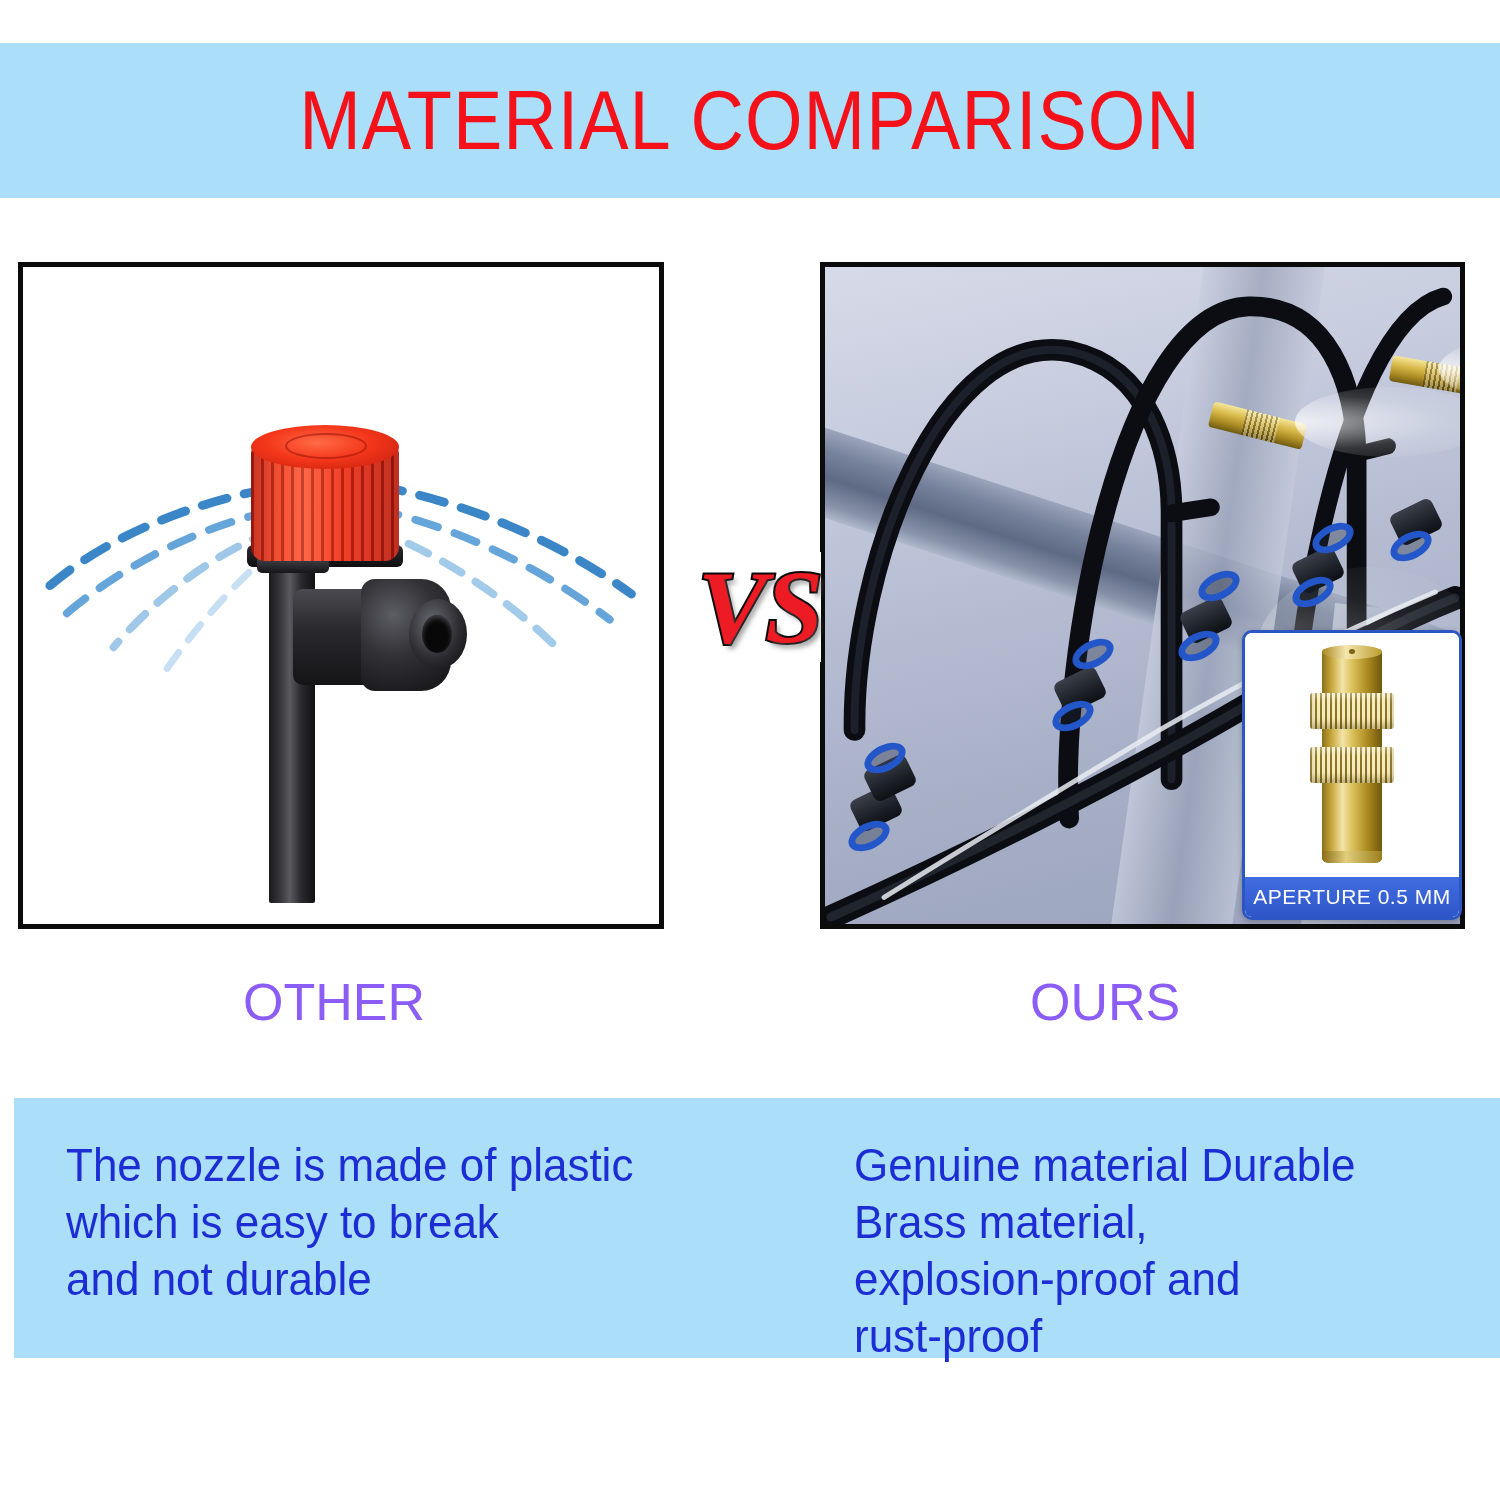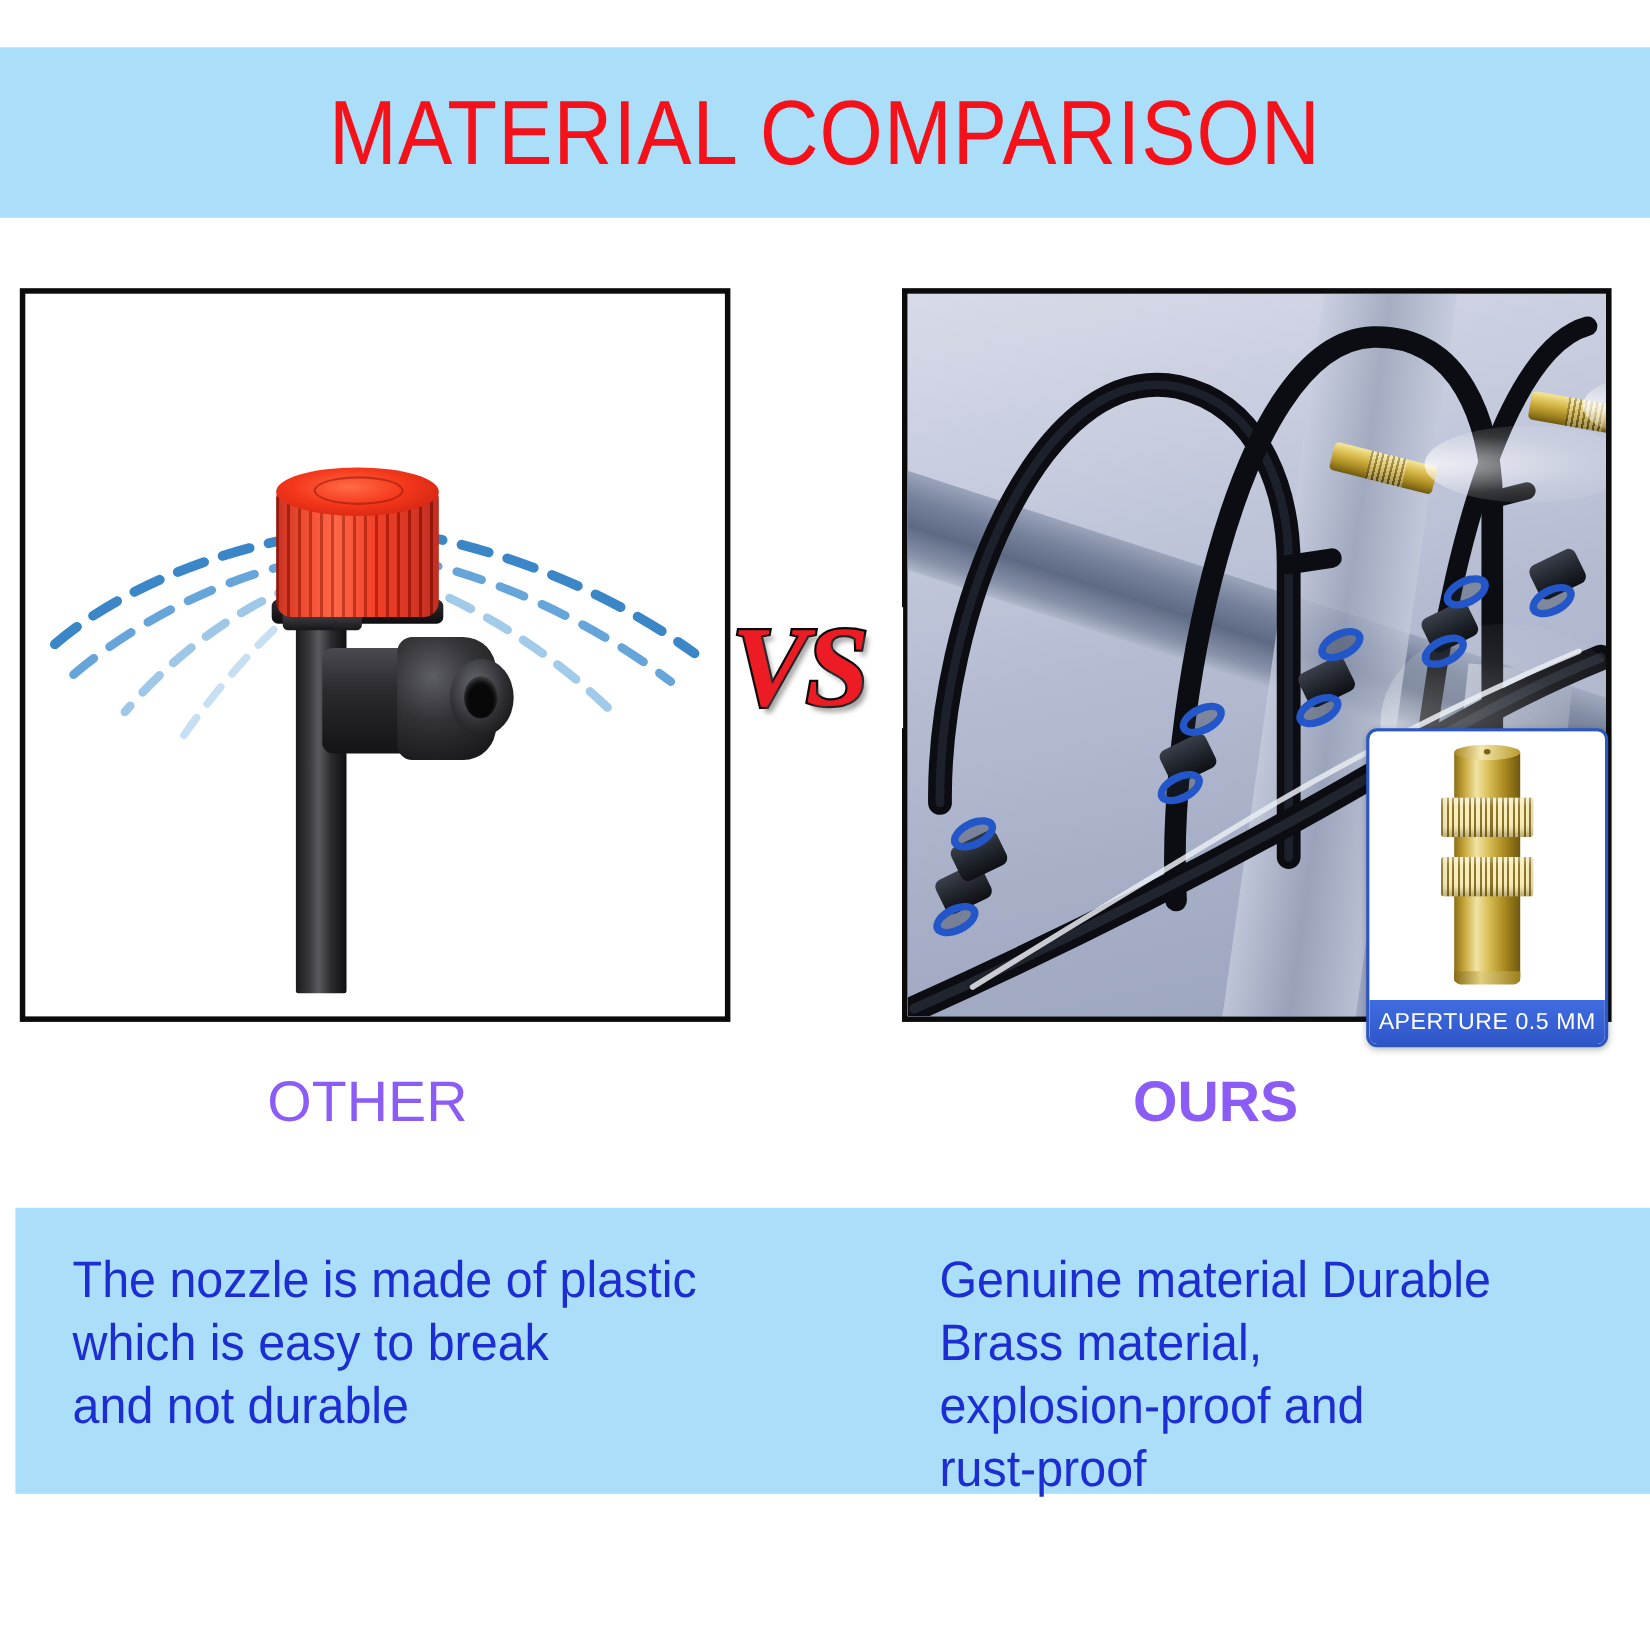--- a/index.html
+++ b/index.html
@@ -169,21 +169,21 @@
 
   
   .vs-badge {
     position: absolute;
     left: 665px;
     top: 552px;
     width: 156px;
     height: 110px;
     display: flex;
     align-items: center;
-    justify-content: flex-start;
+    justify-content: flex-end;
     z-index: 6;
     background: #ffffff;
   }
   .vs-text {
     font-family: "Liberation Serif", serif;
     font-weight: 700;
     font-style: italic;
     font-size: 104px;
     line-height: 1;
     color: #ED1C24;
@@ -279,21 +279,20 @@
     left: 1242px;
     top: 630px;
     width: 214px;
     height: 284px;
     background: #ffffff;
     border: 3px solid #2b56c4;
     border-radius: 10px;
     overflow: hidden;
     z-index: 8;
     box-shadow: 0 2px 6px rgba(0,0,0,.25);
-    margin-top: 32px;
   }
   .inset-figure {
     position: absolute;
     left: 0; top: 0;
     width: 100%;
     height: 244px;
     background: #ffffff;
   }
   .brass-pin-body {
     position: absolute;
@@ -372,21 +371,21 @@
   
   .caption {
     position: absolute;
     color: #8b5cf6;
     font-size: 52px;
     font-weight: 400;
     line-height: 1;
     white-space: nowrap;
   }
   .caption-other { left: 243px; top: 976px; }
-  .caption-ours  { left: 1030px; top: 976px; font-weight: bold; }
+  .caption-ours  { left: 1030px; top: 976px; }
 
   
   .desc-banner {
     position: absolute;
     left: 0;
     top: 1098px;
     width: 1500px;
     height: 260px;
     background: #ABDEF8;
     margin-left: 14px;

